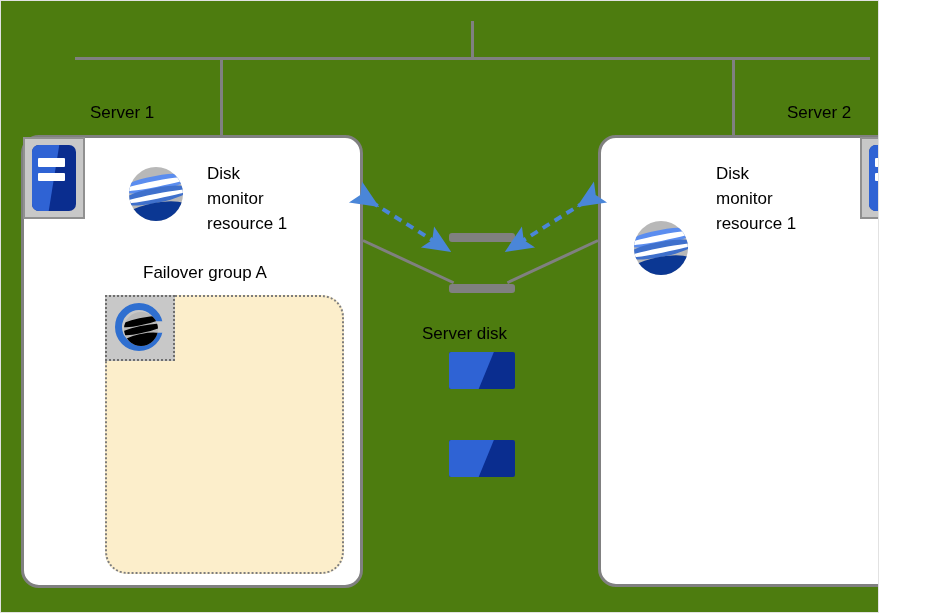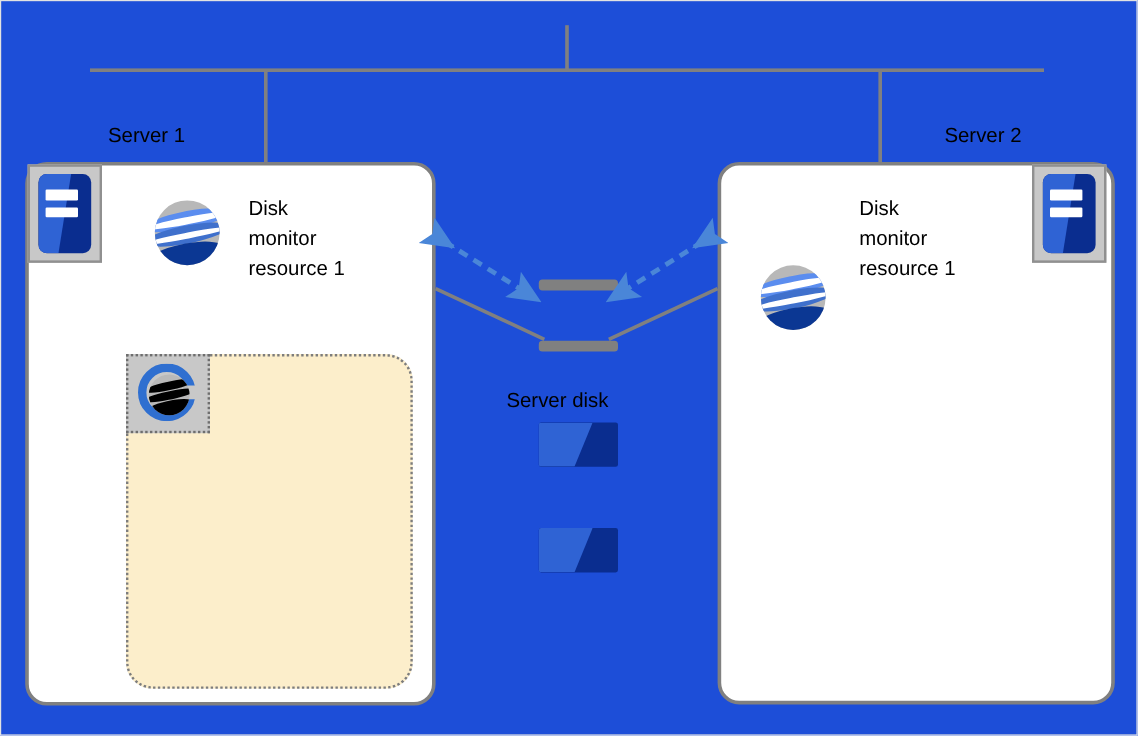--- a/index.html
+++ b/index.html
@@ -5,23 +5,23 @@
   html, body {
     margin: 0;
     padding: 0;
     background: #ffffff;
   }
   body {
     font-family: "Liberation Sans", sans-serif;
   }
   #canvas {
     position: relative;
-    width: 948px;
+    width: 879px;
     height: 613px;
-    background: #1d4ed8;
+    background: #4d7c0f;
     box-sizing: border-box;
     border: 1px solid #e2e2e2;
     overflow: hidden;
   }
   .abs { position: absolute; }
 
   
   .net-h {
     left: 74px; top: 56px; width: 795px; height: 3px;
     background: #808080;
@@ -275,20 +275,21 @@
     <div class="band g2"></div>
     <div class="band gw"></div>
     <div class="band g4"></div>
   </div>
   <div class="abs dm-text" id="dm2-text">
     <div>Disk</div>
     <div>monitor</div>
     <div>resource 1</div>
   </div>
 
+  <div class="abs" id="fog-label">Failover group A</div>
   <div class="abs" id="fog-box"></div>
   <div class="abs" id="fog-icon">
     <div class="fo-glyph">
       <div class="fo-ring"></div>
       <div class="fo-globe">
         <div class="fb f1"></div>
         <div class="fb f2"></div>
         <div class="fb f3"></div>
       </div>
     </div>

